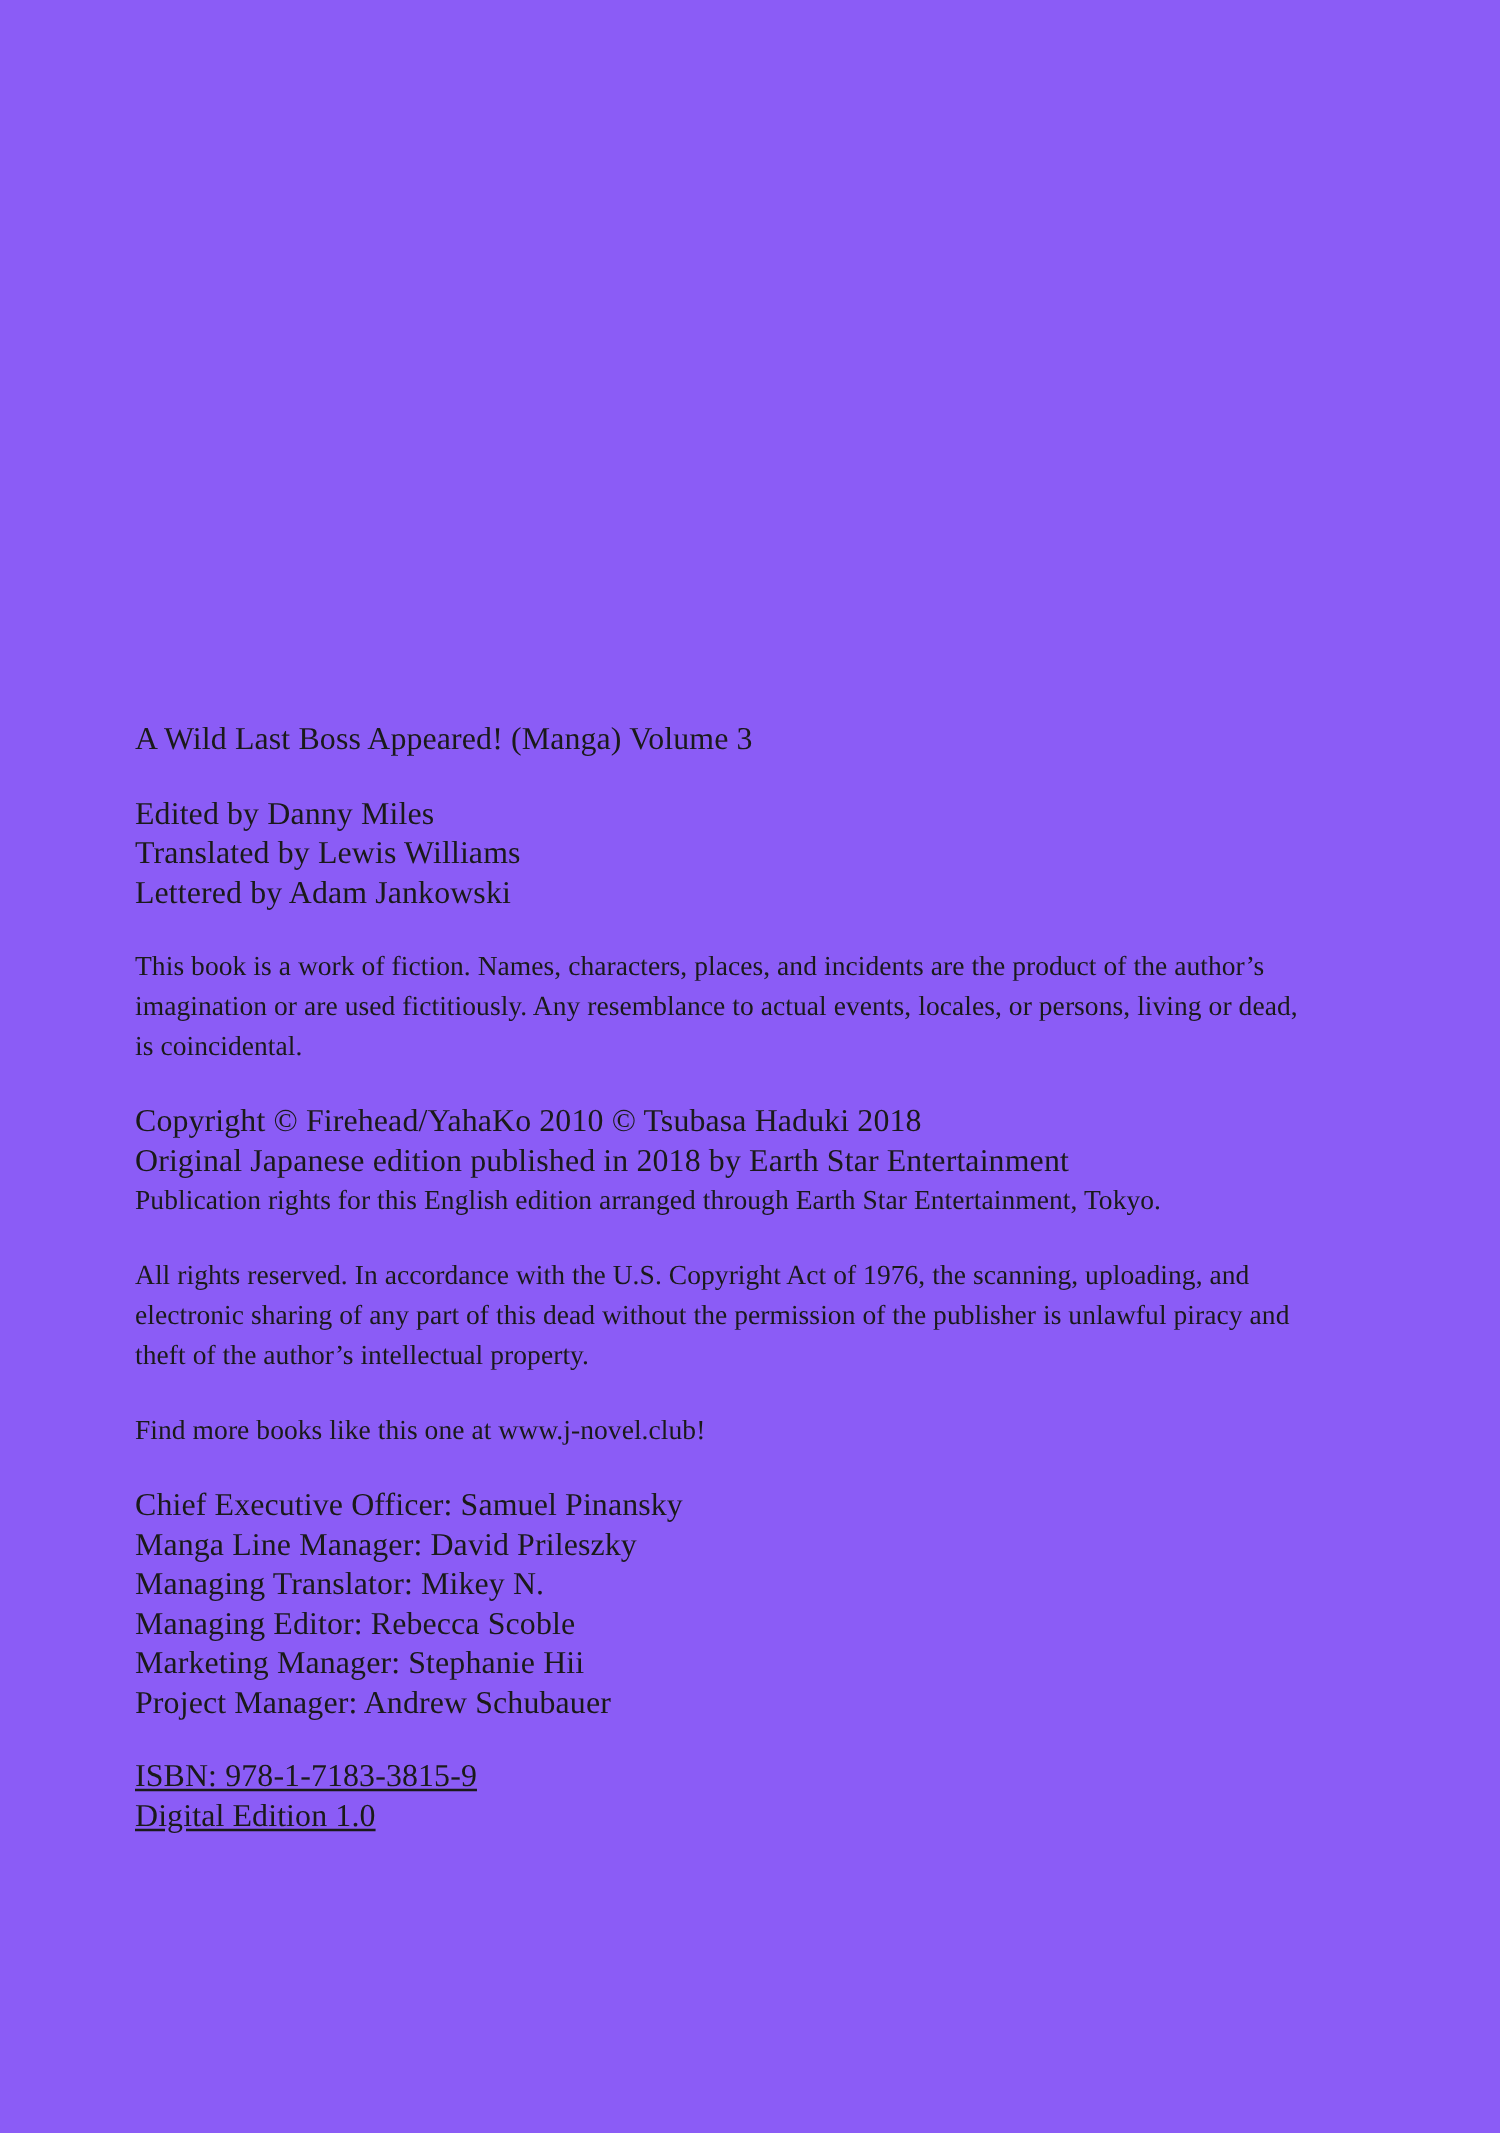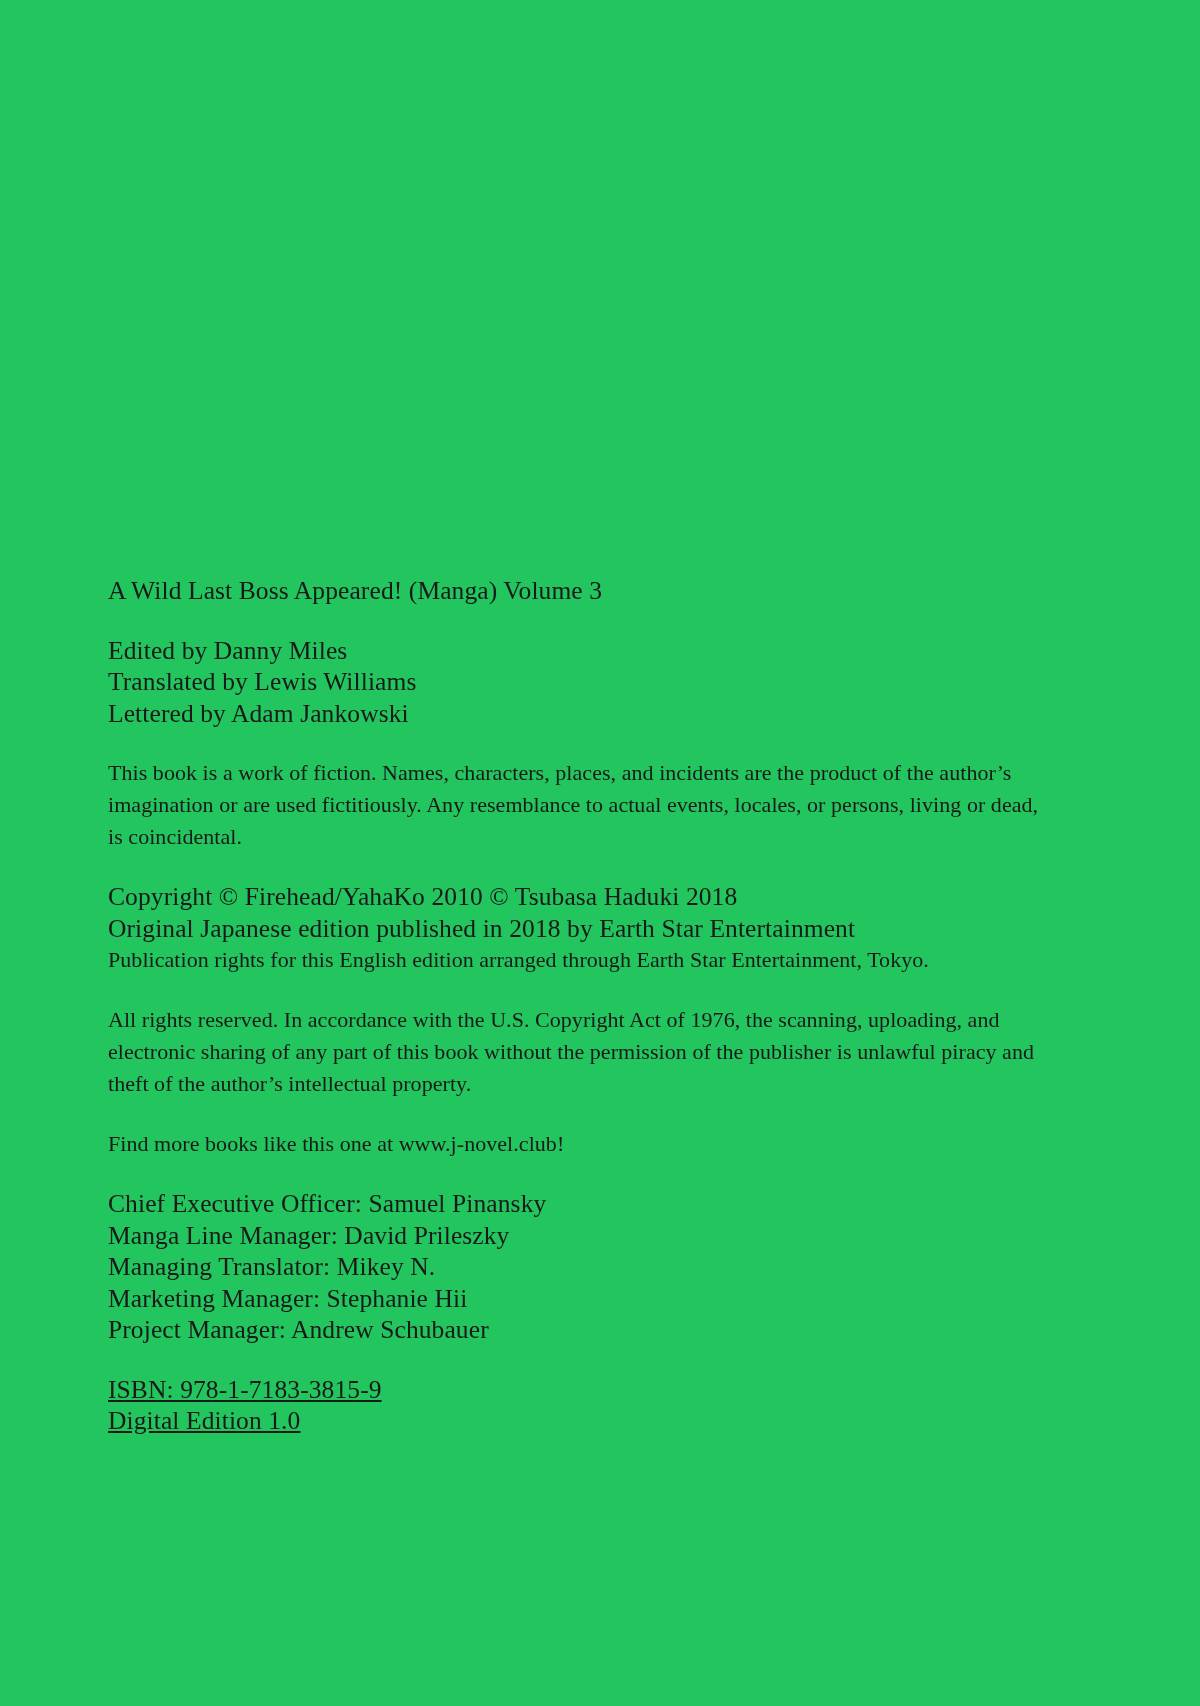--- a/index.html
+++ b/index.html
@@ -14,21 +14,21 @@
     font-family: "Liberation Serif", "DejaVu Serif", serif;
     color: #1a1a1a;
     overflow: hidden;
   }
   .page {
     position: absolute;
     top: 0;
     left: 0;
     width: 1200px;
     height: 1706px;
-    background: #22c55e;
+    background: #8b5cf6;
   }
   .colophon {
     position: absolute;
     left: 108px;
     top: 575px;
     width: 940px;
   }
   .block {
     margin: 0 0 28px 0;
   }
@@ -69,31 +69,32 @@
       <div class="para">This book is a work of fiction. Names, characters, places, and incidents are the product of the author’s imagination or are used fictitiously. Any resemblance to actual events, locales, or persons, living or dead, is coincidental.</div>
     </div>
 
     <div class="block">
       <div class="line">Copyright © Firehead/YahaKo 2010 © Tsubasa Haduki 2018</div>
       <div class="line">Original Japanese edition published in 2018 by Earth Star Entertainment</div>
       <div class="para">Publication rights for this English edition arranged through Earth Star Entertainment, Tokyo.</div>
     </div>
 
     <div class="block">
-      <div class="para">All rights reserved. In accordance with the U.S. Copyright Act of 1976, the scanning, uploading, and electronic sharing of any part of this book without the permission of the publisher is unlawful piracy and theft of the author’s intellectual property.</div>
+      <div class="para">All rights reserved. In accordance with the U.S. Copyright Act of 1976, the scanning, uploading, and electronic sharing of any part of this dead without the permission of the publisher is unlawful piracy and theft of the author’s intellectual property.</div>
     </div>
 
     <div class="block">
       <div class="para">Find more books like this one at www.j-novel.club!</div>
     </div>
 
     <div class="block">
       <div class="line">Chief Executive Officer: Samuel Pinansky</div>
       <div class="line">Manga Line Manager: David Prileszky</div>
       <div class="line">Managing Translator: Mikey N.</div>
+      <div class="line">Managing Editor: Rebecca Scoble</div>
       <div class="line">Marketing Manager: Stephanie Hii</div>
       <div class="line">Project Manager: Andrew Schubauer</div>
     </div>
 
     <div class="block">
       <div class="line">ISBN: 978-1-7183-3815-9</div>
       <div class="line">Digital Edition 1.0</div>
     </div>
 
   </div>

